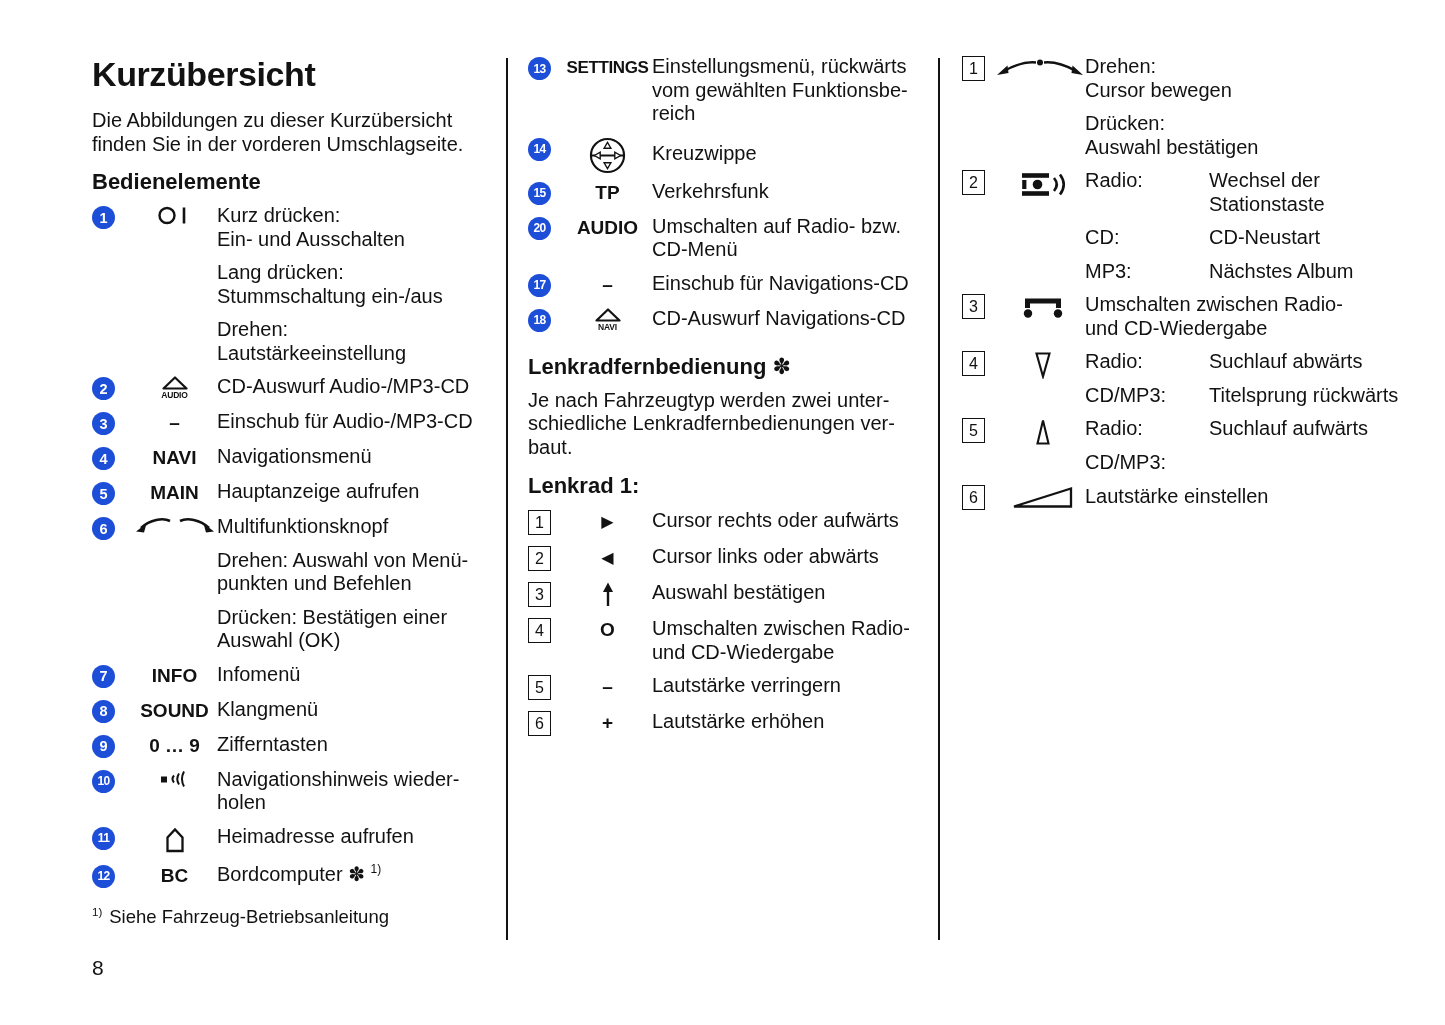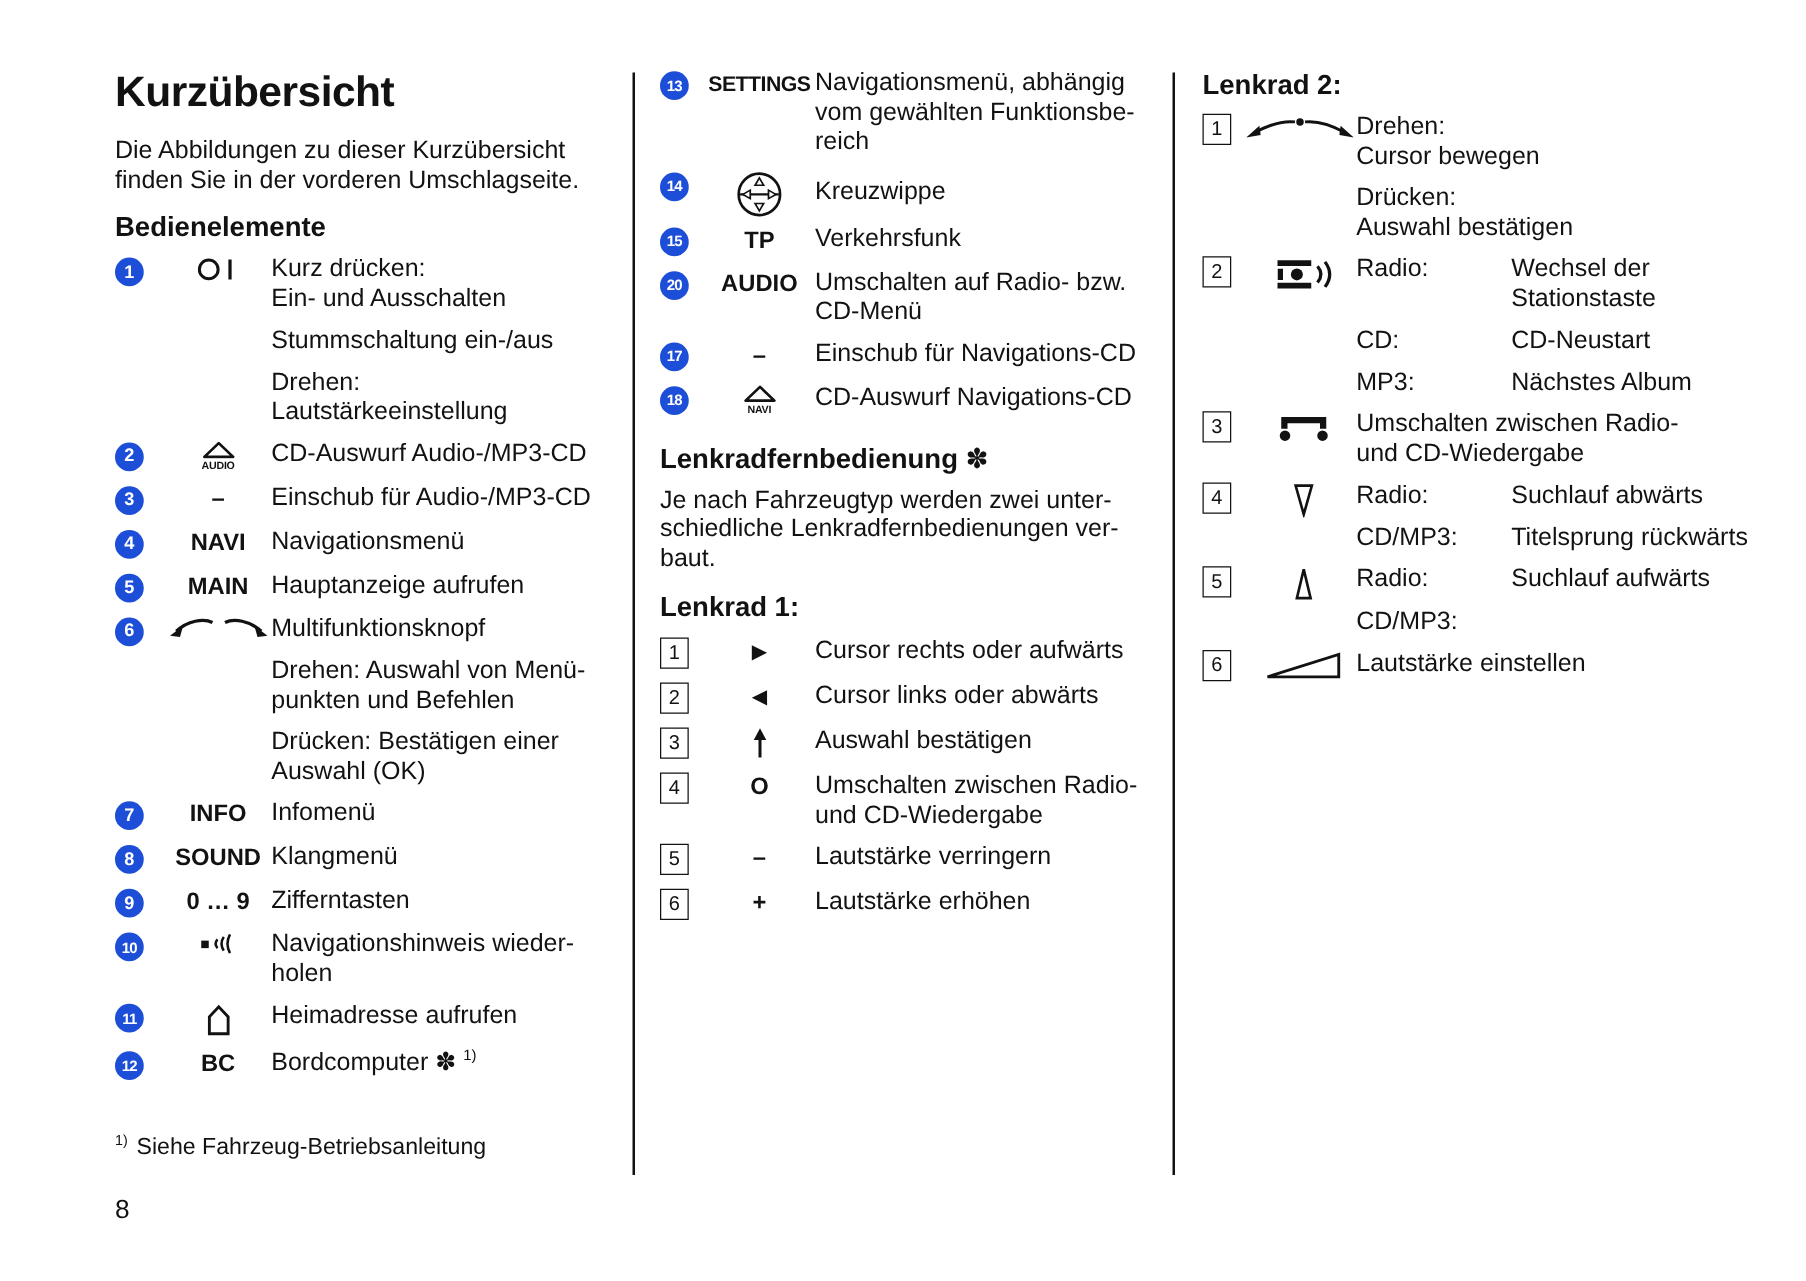--- a/index.html
+++ b/index.html
@@ -69,20 +69,21 @@
         <circle cx="10" cy="10.5" r="7.5" fill="none" stroke="#121212" stroke-width="2.4"></circle>
         <line x1="27" y1="2.5" x2="27" y2="18.5" stroke="#121212" stroke-width="2.6"></line>
       </svg>
     </div>
     <div class="desc">
       <div class="block">
         <div>Kurz drücken:</div>
         <div>Ein- und Ausschalten</div>
       </div>
       <div class="block">
+        <div>Lang drücken:</div>
         <div>Stummschaltung ein-/aus</div>
       </div>
       <div class="block">
         <div>Drehen:</div>
         <div>Lautstärkeeinstellung</div>
       </div>
     </div>
   </div>
 
   <div class="row">
@@ -246,21 +247,21 @@
 </div>
 
 <div class="col" id="col-mid">
 
   <div class="row">
     <div class="badge two">13</div>
     <div class="keycell">
       <div class="key small">SETTINGS</div>
     </div>
     <div class="desc">
-      <div>Navigationsmenü, abhängig</div>
+      <div>Einstellungsmenü, rückwärts</div>
       <div>vom gewählten Funktionsbe-</div>
       <div>reich</div>
     </div>
   </div>
 
   <div class="row" style="margin-bottom:6px;">
     <div class="badge two">14</div>
     <div class="keycell">
       <svg width="37" height="37" viewBox="0 0 38 38">
         <circle cx="19" cy="19" r="17" fill="none" stroke="#121212" stroke-width="2.2"></circle>
@@ -387,21 +388,20 @@
     <div class="keycell">
       <div class="glyph bold">+</div>
     </div>
     <div class="desc">
       <div>Lautstärke erhöhen</div>
     </div>
   </div>
 </div>
 
 <div class="col" id="col-right">
-  <div class="h2">Lenkrad 2:</div>
 
   <div class="row">
     <div class="boxnum">1</div>
     <div class="keycell" style="align-items:flex-start;">
       <svg width="92" height="24" viewBox="0 0 92 24" style="margin-left:-6px;">
         <path d="M10 15 Q28 5 42 6.5" fill="none" stroke="#121212" stroke-width="2.4"></path>
         <path d="M50 6.5 Q64 5 82 15" fill="none" stroke="#121212" stroke-width="2.4"></path>
         <circle cx="46" cy="6.5" r="3" fill="#121212"></circle>
         <polygon points="3,19 13.5,9.5 14.5,17" fill="#121212"></polygon>
         <polygon points="89,19 78.5,9.5 77.5,17" fill="#121212"></polygon>

